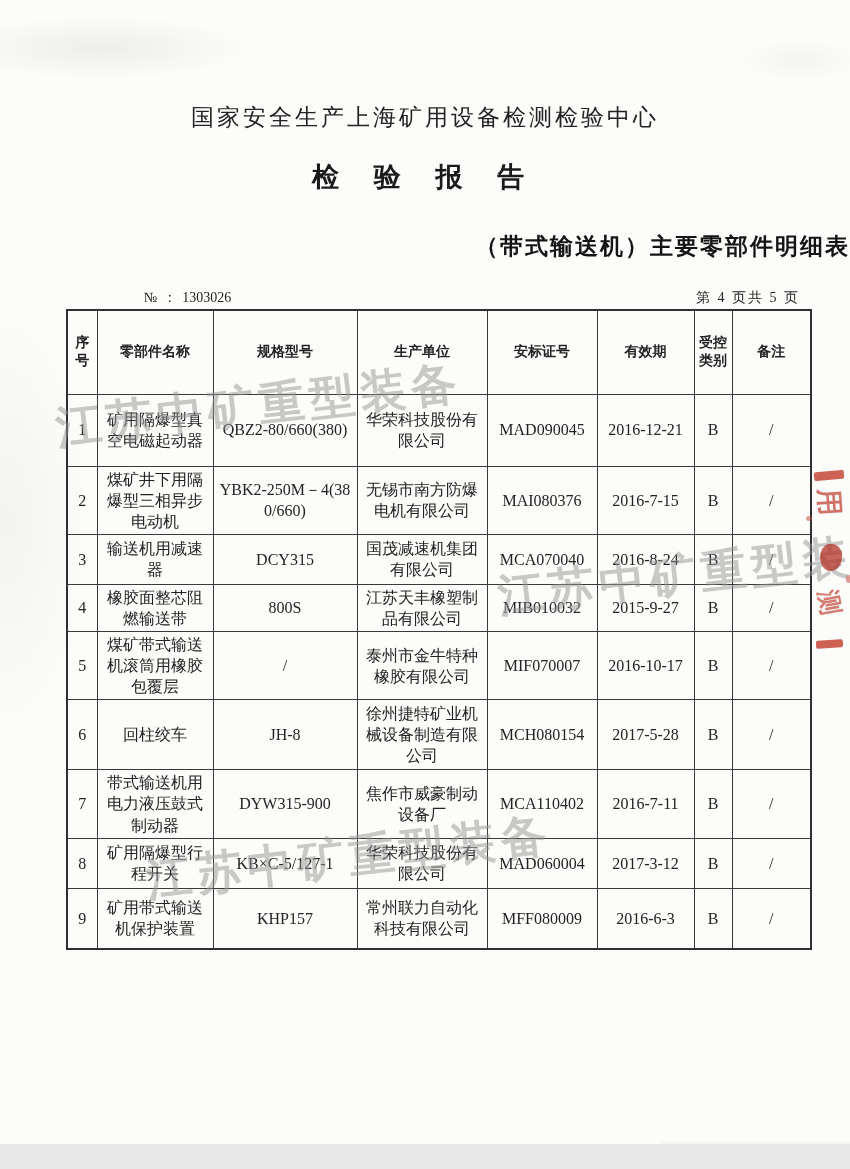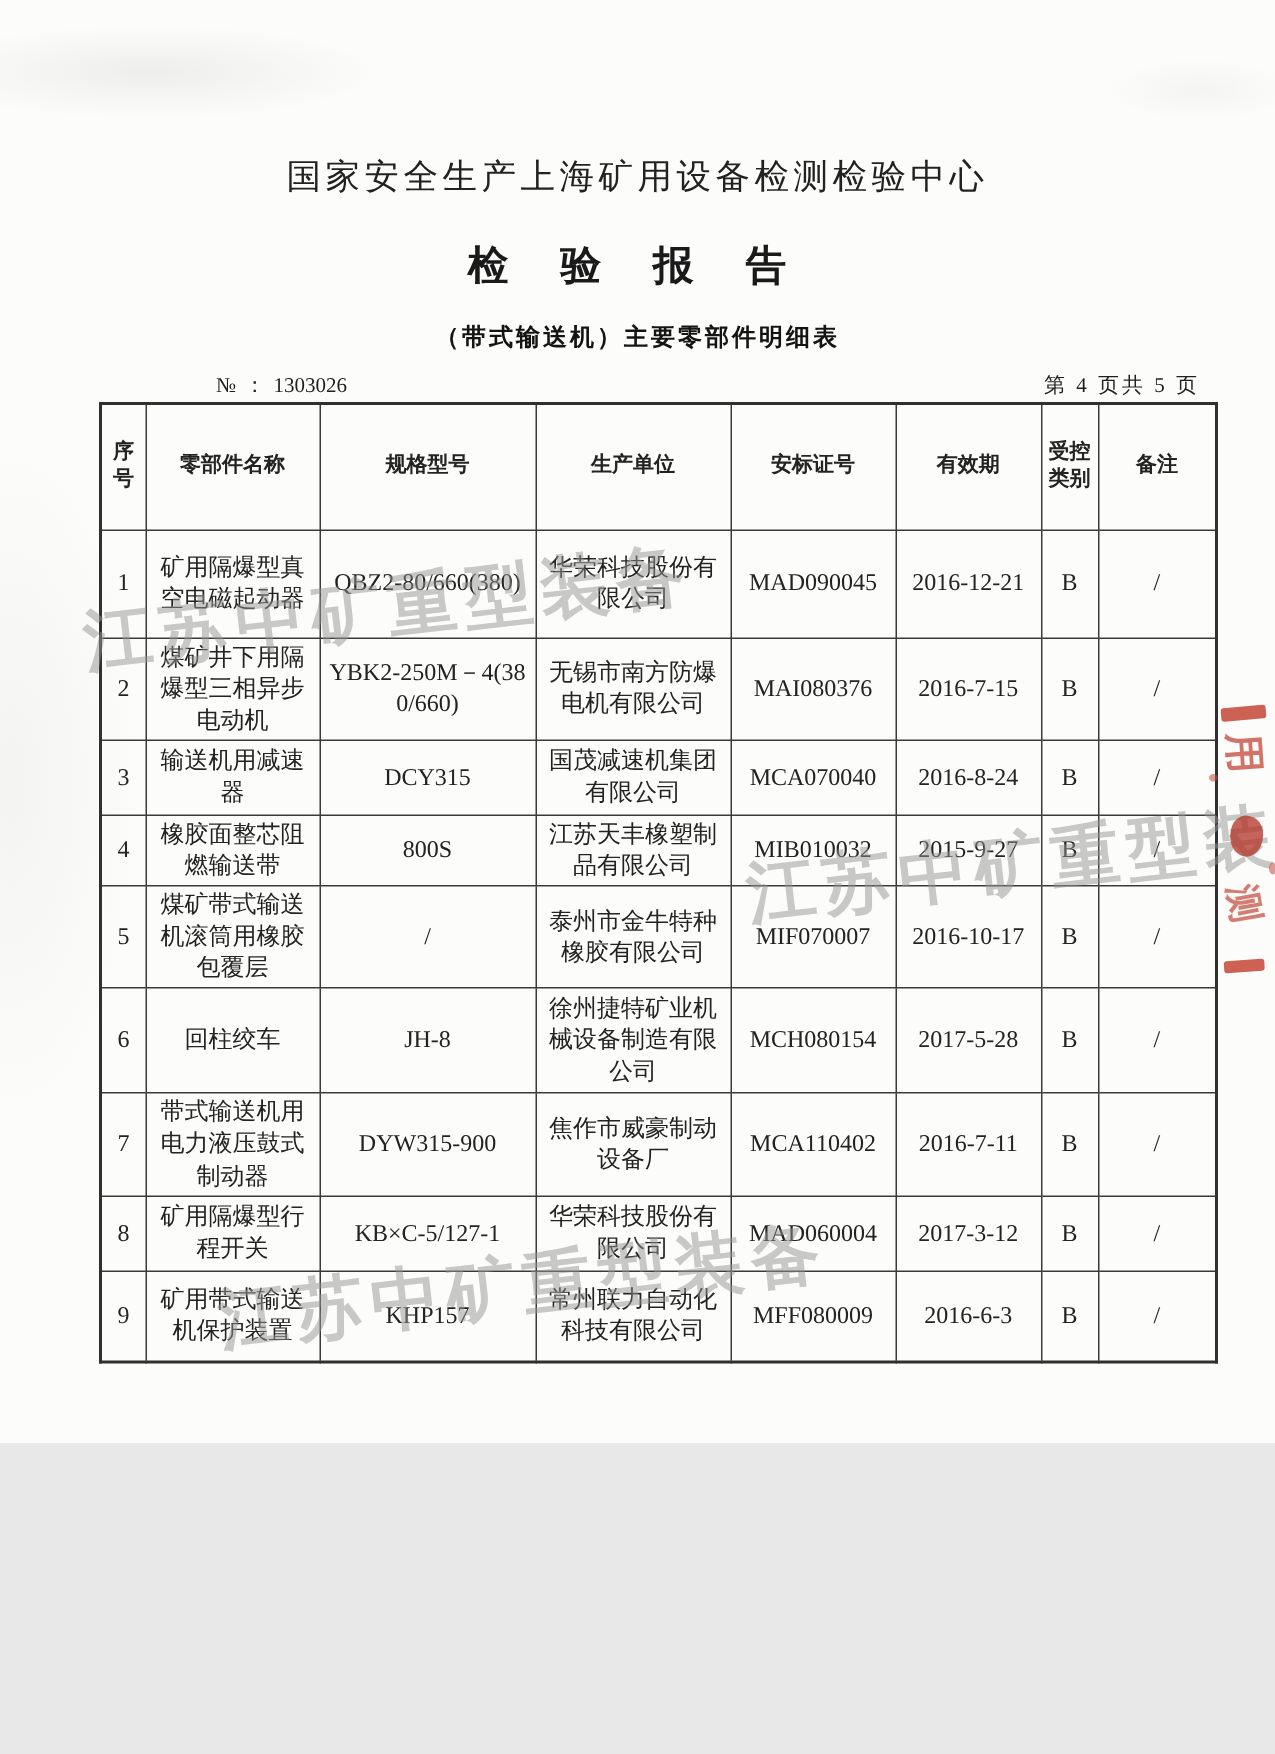--- a/index.html
+++ b/index.html
@@ -1,35 +1,35 @@
 <!DOCTYPE html>
 <html><head>
 <meta charset="utf-8">
 <style>
   html,body{margin:0;padding:0;}
   body{font-family:"Liberation Serif","DejaVu Serif",serif;background:#e8e8e8;}
   .page{
-    position:relative;width:850px;height:962px;margin:0 auto;overflow:hidden;
+    position:relative;width:850px;height:1144px;margin:0 auto;overflow:hidden;
     color:#1f1f1f;
     background:
       radial-gradient(ellipse 220px 45px at 100px 48px, rgba(214,214,214,.38), transparent 70%),
       radial-gradient(ellipse 120px 320px at 8px 520px, rgba(224,224,224,.30), transparent 72%),
       radial-gradient(ellipse 90px 30px at 800px 60px, rgba(225,225,225,.30), transparent 70%),
       #fcfcfa;
   }
   
   .doc-header{padding-top:102px;text-align:center;}
   .org-title{font-size:23px;letter-spacing:3px;color:#222;}
   .report-title{margin-top:26px;font-size:27px;font-weight:bold;letter-spacing:14px;color:#1a1a1a;}
-  .subtitle{margin-top:20px;font-size:16px;font-weight:bold;letter-spacing:2px;color:#141414;
-            font-family:"Liberation Sans","DejaVu Sans",sans-serif;}
+  .subtitle{margin-top:36px;font-size:23px;font-weight:bold;letter-spacing:2px;color:#141414;
+            font-family:"Liberation Sans","DejaVu Sans",sans-serif;text-align:right;}
   .meta-row{width:744px;margin:12px auto 2px 66px;display:flex;justify-content:space-between;
             align-items:flex-end;font-size:14px;text-align:center;}
   .doc-no{padding-left:78px;letter-spacing:1px;}
-  .page-info{padding-right:10px;letter-spacing:2px;}
+  .page-info{padding-right:10px;letter-spacing:2px;margin-top:15px;}
   
   .parts-table{border-collapse:collapse;table-layout:fixed;width:744px;margin-left:66px;
                font-size:16px;border:2px solid #303030;}
   .parts-table th,.parts-table td{
     border:1.5px solid #3a3a3a;text-align:center;vertical-align:middle;
     padding:2px 3px;font-weight:normal;line-height:1.32;color:#232323;
     overflow:hidden;word-break:break-all;}
   .parts-table th{font-size:14px;font-weight:bold;}
   .lat{font-family:"Liberation Serif",serif;letter-spacing:0px;}
   

